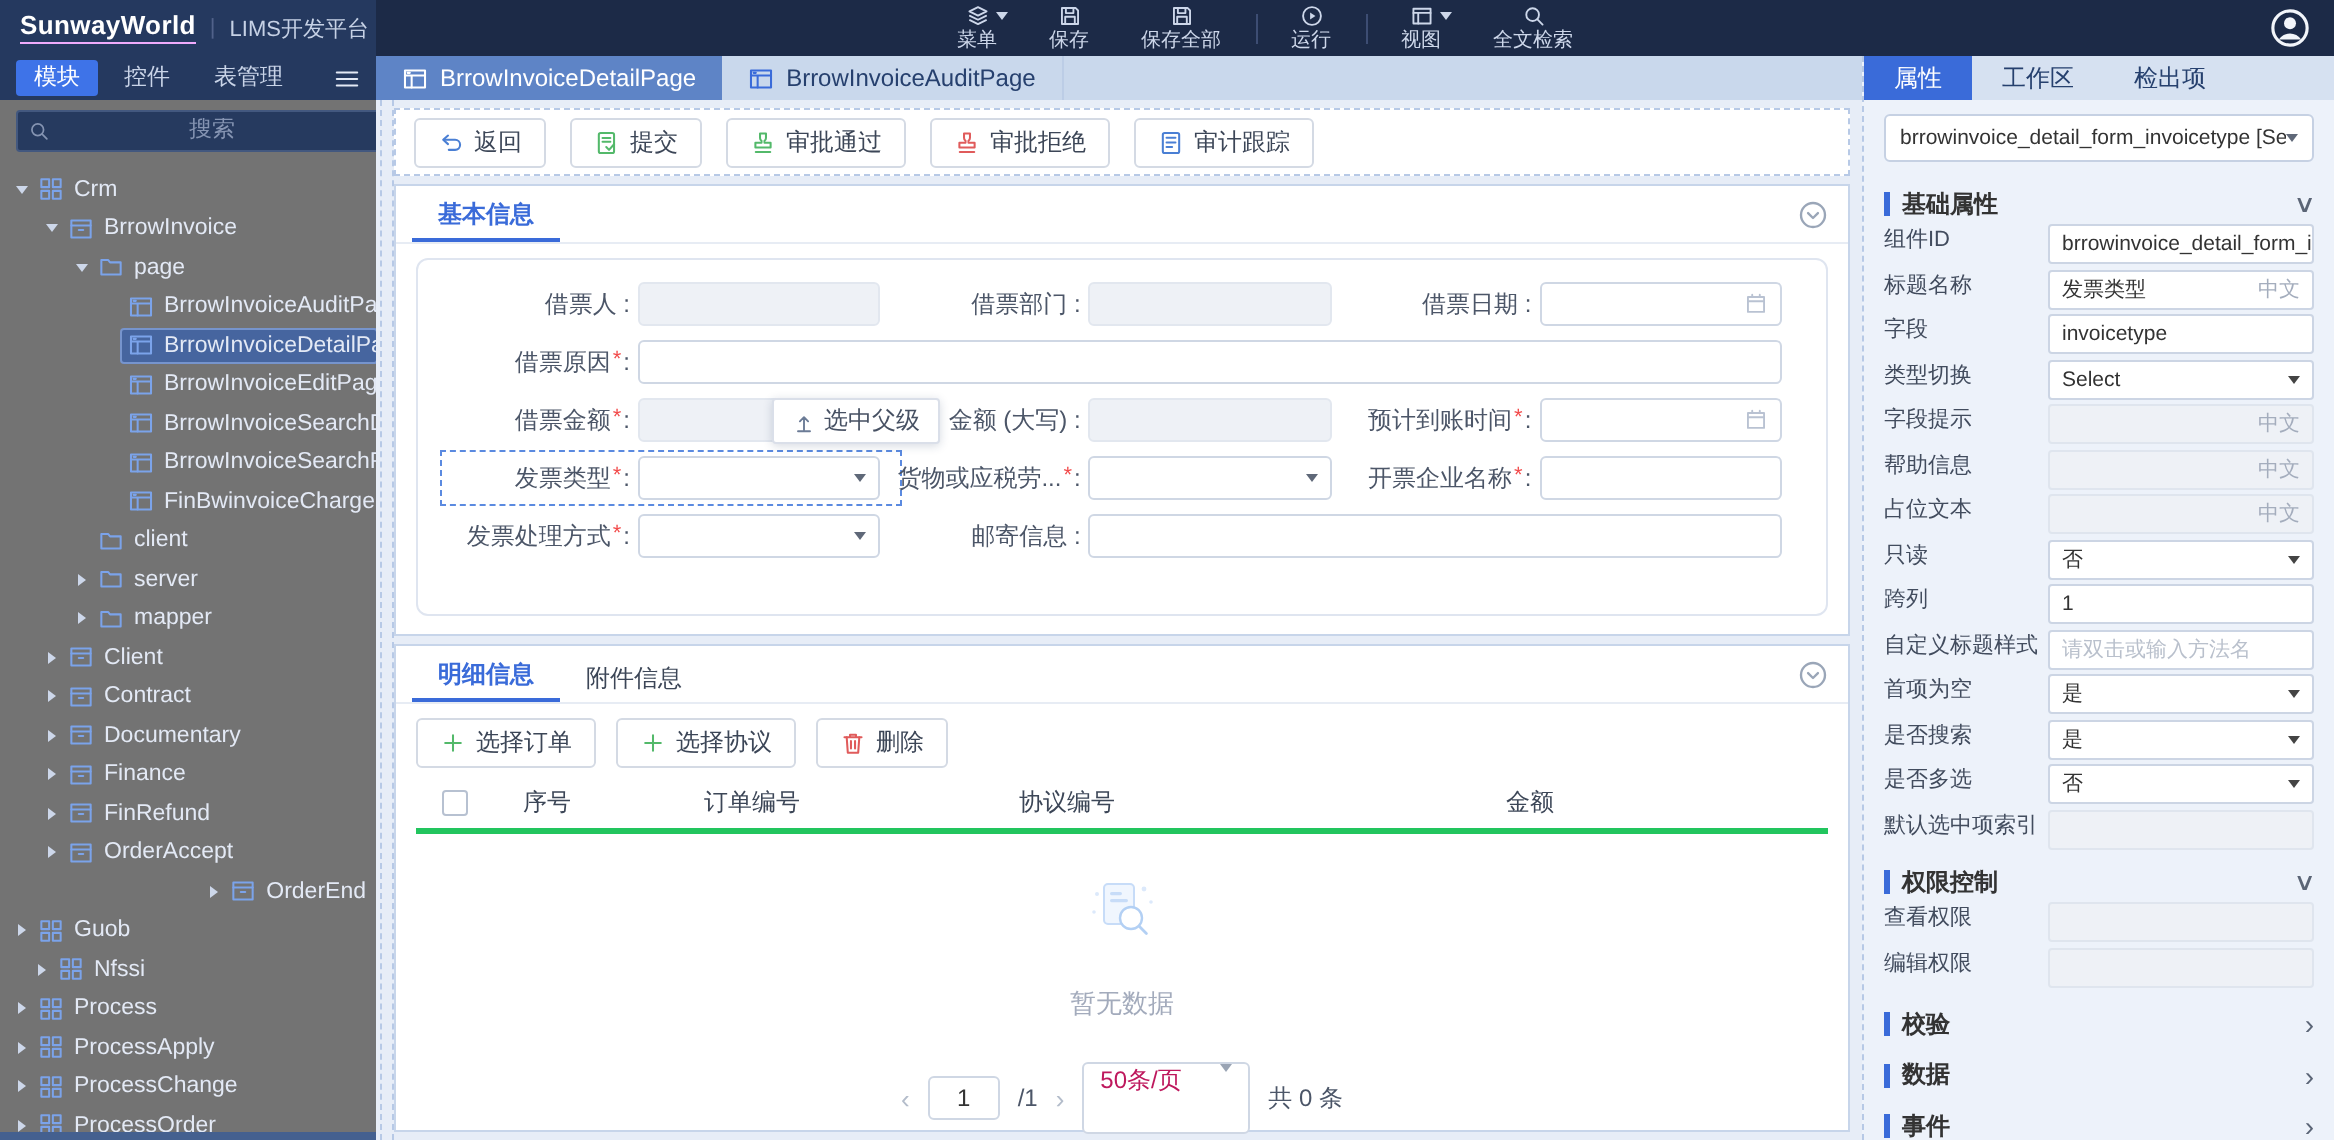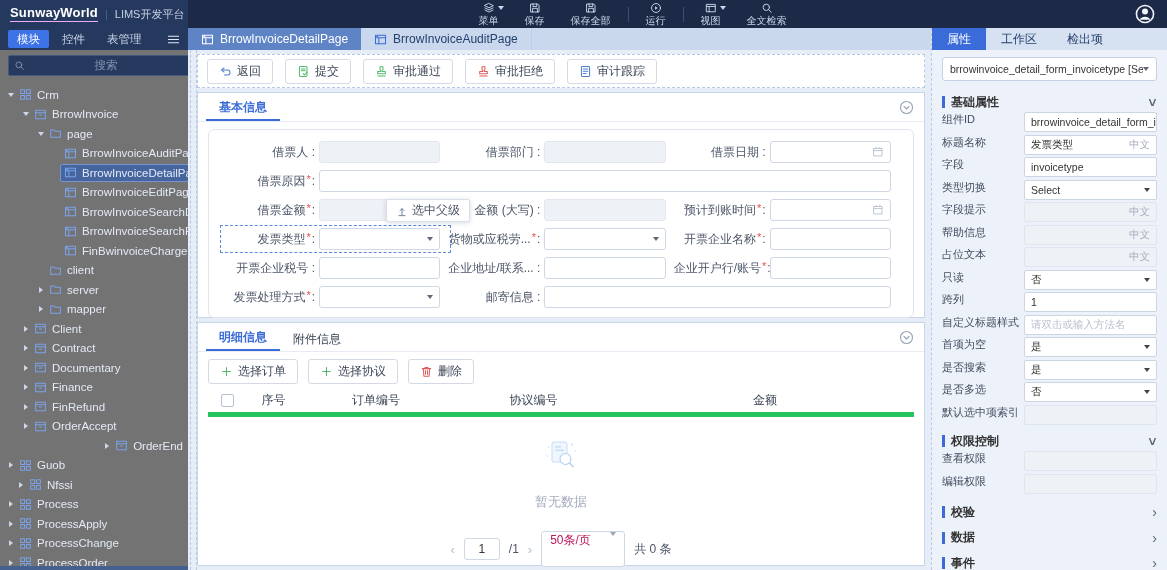--- a/index.html
+++ b/index.html
@@ -77,21 +77,21 @@
 .star{color:#f24c4c;margin:0 1px;position:relative;top:-2px;font-size:11px}
 .ctl{flex:1;height:22px;border:1px solid #cfd7e4;border-radius:3px;background:#fff;display:flex;align-items:center;padding:0 6px;min-width:0}
 .ctl.disabled{background:#eef1f6;border-color:#e2e7ef}
 .sel-caret{margin-left:auto;width:0;height:0;border-left:3.5px solid transparent;border-right:3.5px solid transparent;border-top:4.5px solid #5f6878;flex:none}
 .cal{margin-left:auto;display:flex;flex:none}
 .parent-tip{position:absolute;left:188px;top:106px;z-index:6;background:#fff;border:1px solid #dadfe9;box-shadow:0 1px 5px rgba(30,50,90,.18);height:23px;display:flex;align-items:center;gap:4px;padding:0 9px;font-size:12px;color:#475163;border-radius:2px;white-space:nowrap}
 .parent-tip .icon{display:flex}
 
 
 .detail-actions{height:34px;flex:none;display:flex;align-items:center;gap:10px;padding:0 10px;margin-top:2px}
-.d-thead{height:29px;flex:none;display:flex;align-items:center;border-bottom:5px solid #22c55e;margin:0 10px;font-size:12px;color:#3c4657}
+.d-thead{height:29px;flex:none;display:flex;align-items:center;border-bottom:3px solid #22c55e;margin:0 10px;font-size:12px;color:#3c4657}
 .col-check{width:38px;display:flex;justify-content:center;flex:none}
 .checkbox{width:13px;height:13px;border:1px solid #b7c1d1;border-radius:2px;background:#fff;cursor:pointer}
 .d-col{text-align:center;white-space:nowrap}
 .d-col.c0{width:55px;flex:none}
 .d-col.c1{width:150px;flex:none}
 .d-col.c2{width:165px;flex:none}
 .d-col.c3{flex:1}
 .d-empty{flex:1;display:flex;flex-direction:column;align-items:center;justify-content:center;gap:20px;color:#a3abbc;font-size:13px;min-height:0}
 .d-pagination{height:32px;flex:none;display:flex;align-items:center;justify-content:center;gap:9px;font-size:12px;color:#4c5668}
 .pg-arrow{color:#b4bdcb;font-size:13px;cursor:pointer;line-height:1}
@@ -735,34 +735,20 @@
                     <span class="sel-caret"></span>
                   </div>
                 </div>
                 <div class="f-cell">
                   <div class="f-label">开票企业名称<span class="star">*</span>:</div>
                   <div class="ctl"></div>
                 </div>
               </div>
               <div class="f-row">
                 <div class="f-cell">
-                  <div class="f-label">开票企业税号&nbsp;:</div>
-                  <div class="ctl"></div>
-                </div>
-                <div class="f-cell">
-                  <div class="f-label">企业地址/联系...&nbsp;:</div>
-                  <div class="ctl"></div>
-                </div>
-                <div class="f-cell">
-                  <div class="f-label">企业开户行/账号<span class="star">*</span>:</div>
-                  <div class="ctl"></div>
-                </div>
-              </div>
-              <div class="f-row">
-                <div class="f-cell">
                   <div class="f-label">发票处理方式<span class="star">*</span>:</div>
                   <div class="ctl">
                     <span class="sel-caret"></span>
                   </div>
                 </div>
                 <div class="f-cell span2">
                   <div class="f-label">邮寄信息&nbsp;:</div>
                   <div class="ctl"></div>
                 </div>
               </div>

